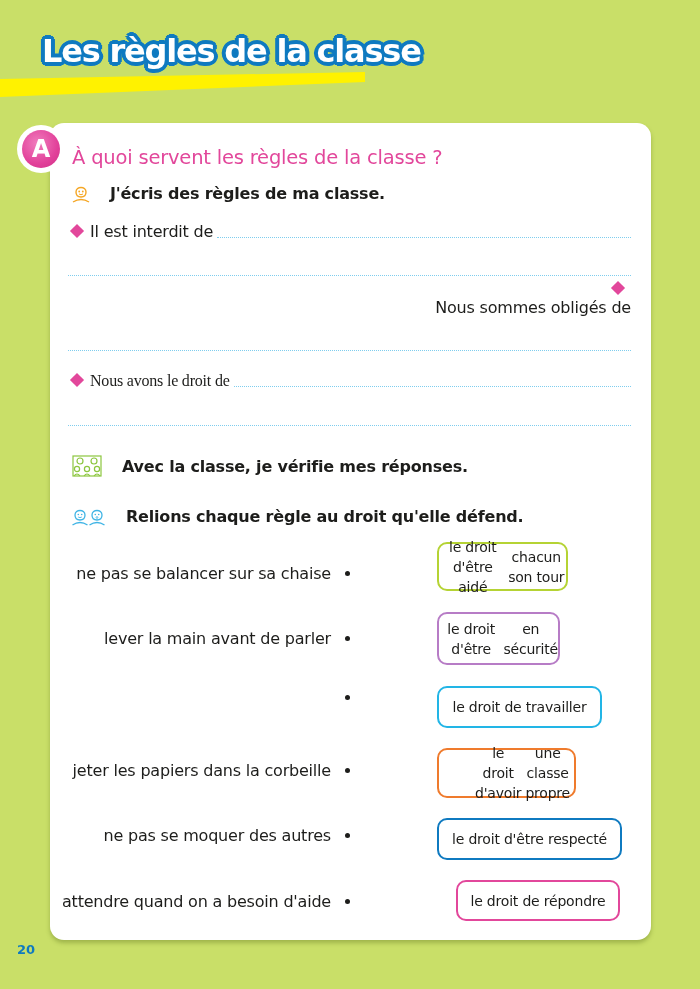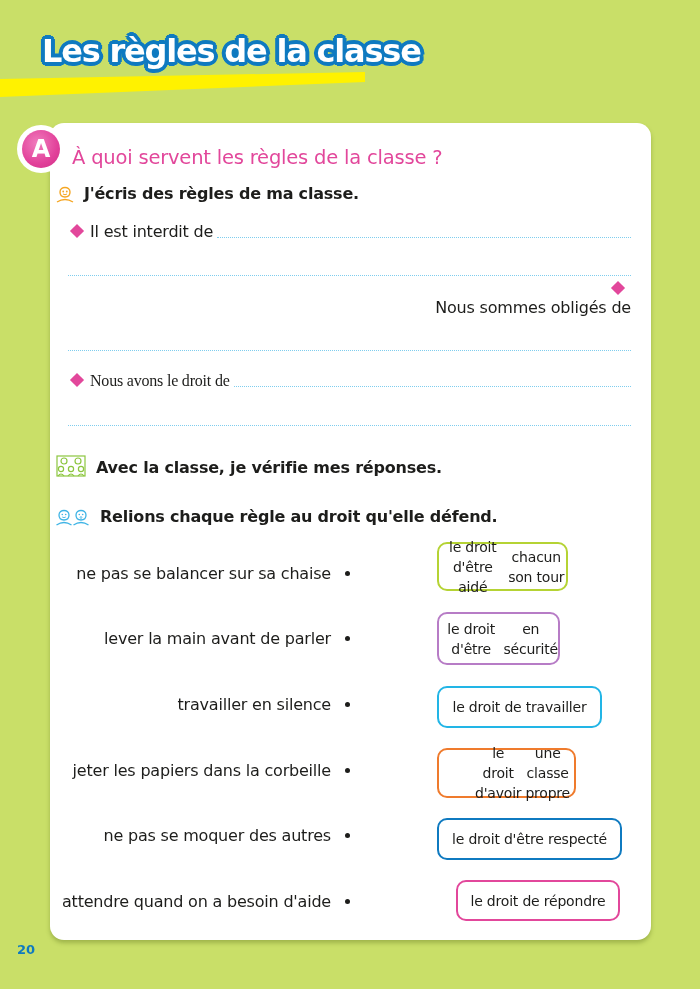--- a/index.html
+++ b/index.html
@@ -49,22 +49,22 @@
     font-family: "DejaVu Sans", sans-serif;
   }
   .section-title {
     position: absolute; left: 72px; top: 139px;
     font-size: 19.5px; color: #e2479b; font-weight: 500;
     letter-spacing: -0.2px;
     white-space: nowrap;
     margin-top: 7px;
   }
   .instr {
-    position: absolute; left: 56px;
-    display: flex; align-items: flex-end; gap: 10px;
+    position: absolute; left: 72px;
+    display: flex; align-items: center; gap: 20px;
     font-size: 16px; font-weight: bold; color: #1d1d1b;
     white-space: nowrap;
     letter-spacing: -0.2px;
   }
   .instr svg { flex: none; }
   .fill-row {
     position: absolute; left: 70px; right: 69px;
     display: flex; align-items: flex-end;
     font-size: 16px; color: #1d1d1b; white-space: nowrap;
     letter-spacing: -0.2px;
@@ -183,21 +183,20 @@
 
 <div class="rule" style="top:564px;">
   <span>ne pas se balancer sur sa chaise</span>
   <span class="bullet"></span>
 </div>
 <div class="rule" style="top:629px;">
   <span>lever la main avant de parler</span>
   <span class="bullet"></span>
 </div>
 <div class="rule" style="top:695px;">
-  <span>travailler en silence</span>
   <span class="bullet"></span>
 </div>
 <div class="rule" style="top:761px;">
   <span>jeter les papiers dans la corbeille</span>
   <span class="bullet"></span>
 </div>
 <div class="rule" style="top:826px;">
   <span>ne pas se moquer des autres</span>
   <span class="bullet"></span>
 </div>

